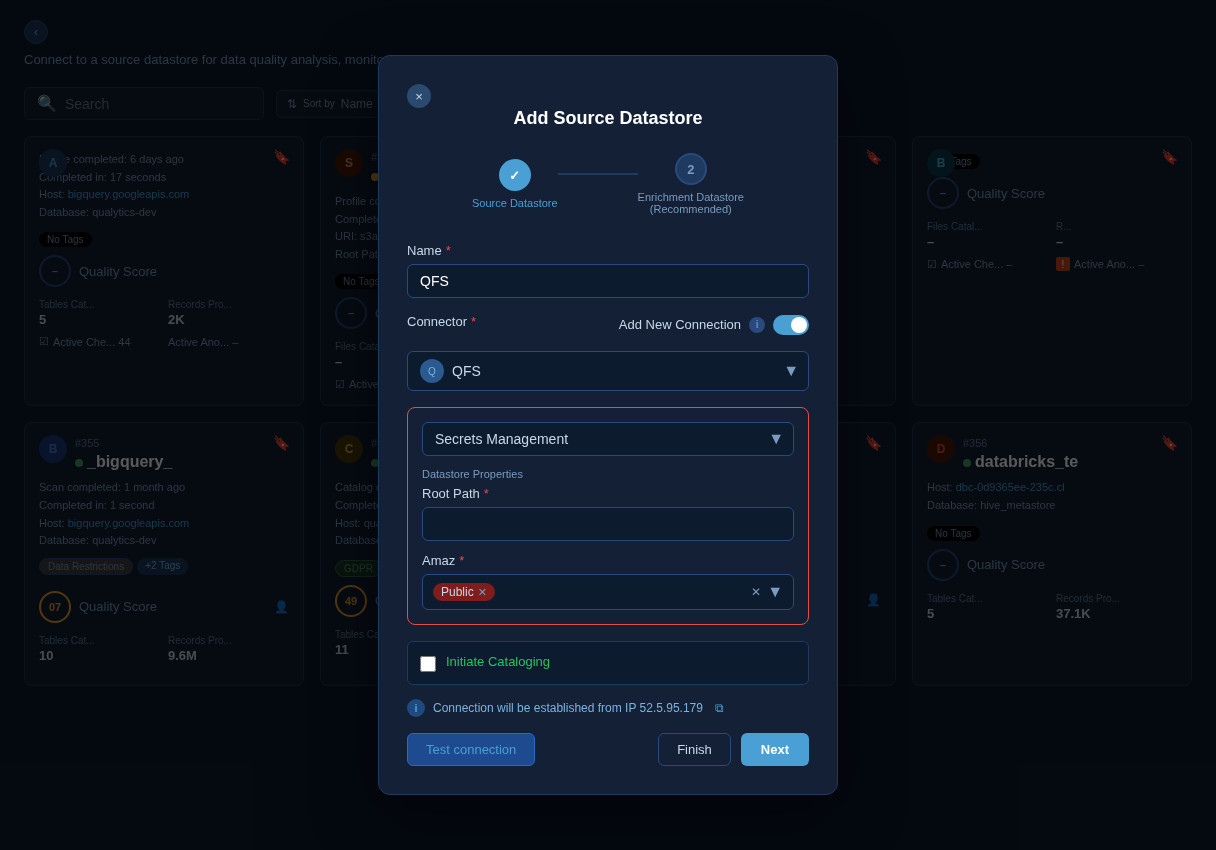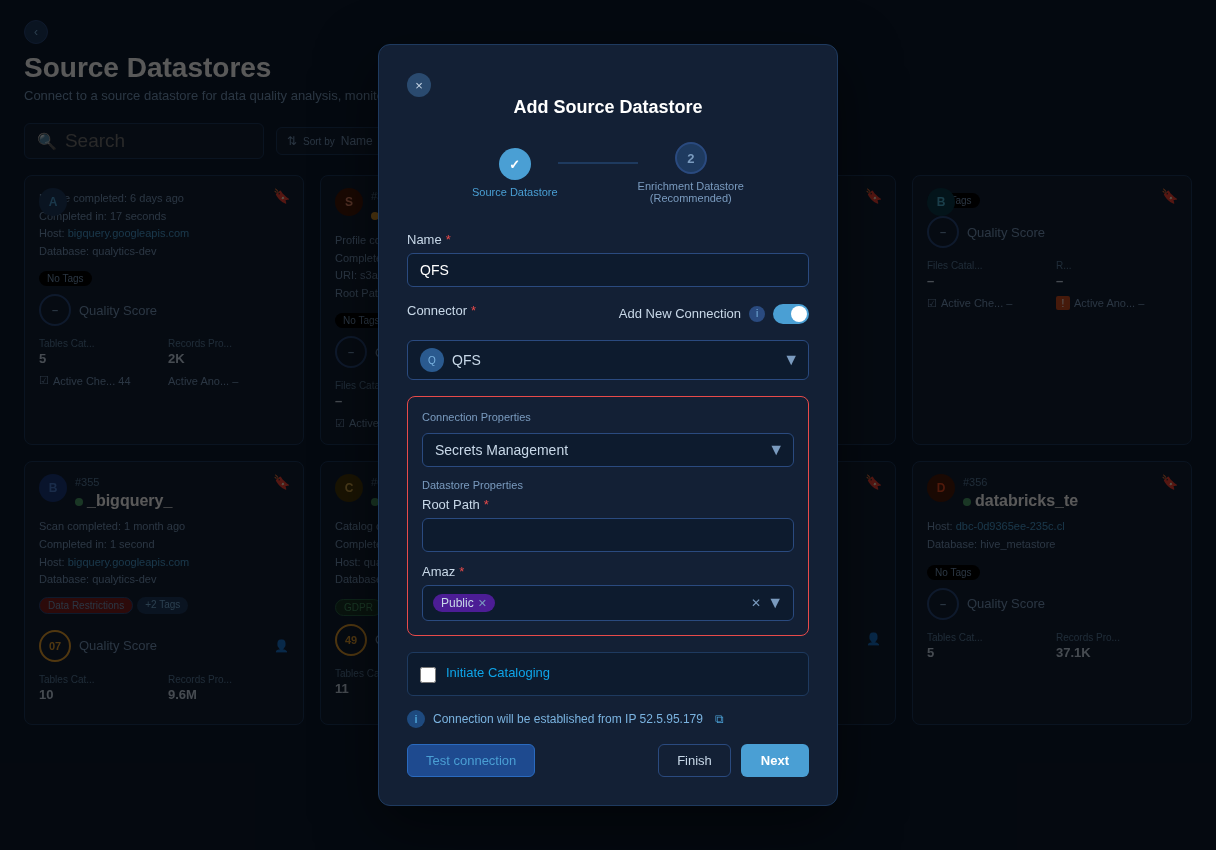--- a/index.html
+++ b/index.html
@@ -63,21 +63,21 @@
       padding: 6px 12px;
       gap: 8px;
       width: 240px;
     }
 
     .search-box input {
       background: transparent;
       border: none;
       outline: none;
       color: #c8d8e8;
-      font-size: 19px;
+      font-size: 14px;
       width: 100%;
     }
 
     .sort-btn {
       display: flex;
       align-items: center;
       gap: 6px;
       background: #132035;
       border: 1px solid #1e3a5f;
       border-radius: 6px;
@@ -459,21 +459,21 @@
       display: flex;
       align-items: center;
       gap: 6px;
       min-height: 36px;
     }
 
     .team-tag {
       display: flex;
       align-items: center;
       gap: 4px;
-      background: #4c1d95;
+      background: #7f1d1d;
       border-radius: 12px;
       padding: 2px 8px;
       font-size: 12px;
       color: #c8d8e8;
     }
 
     .team-tag-x {
       cursor: pointer;
       color: #7a9bbf;
       font-size: 11px;
@@ -498,21 +498,21 @@
 
     .checkbox-group input[type="checkbox"] {
       width: 16px; height: 16px;
       margin-top: 2px;
       accent-color: #4a9fd4;
       cursor: pointer;
     }
 
     .checkbox-text-title {
       font-size: 13px;
-      color: #0ea5e9;
+      color: #22c55e;
       font-weight: 500;
     }
 
     .checkbox-text-desc {
       font-size: 11px;
       color: #7a9bbf;
       margin-top: 2px;
       line-height: 1.4;
     }
 
@@ -592,21 +592,20 @@
       font-size: 13px;
     }
   </style>
 </head>
 <body>
 
 <div class="bg-page">
   <div class="back-btn">
     <span>‹</span>
   </div>
-  <h1 class="page-title">Source Datastores</h1>
   <p class="page-subtitle">Connect to a source datastore for data quality analysis, monitoring,</p>
 
   <div class="toolbar">
     <div class="search-box">
       <span style="color:#5a7fa0">🔍</span>
       <input type="text" placeholder="Search" style="">
     </div>
     <div class="sort-btn">
       <span>⇅</span>
       <span style="color:#7a9bbf;font-size:10px">Sort by</span>
@@ -755,21 +754,21 @@
       <div class="db-icon" style="background:#1a3a7f;color:#4a7fd4;font-size:12px;font-weight:700;top:12px;left:14px;position:absolute;">B</div>
       <div class="bookmark-btn">🔖</div>
       <div style="padding-left:36px">
         <div class="card-id">#355</div>
         <div class="card-name"><span class="status-dot green"></span>_bigquery_</div>
       </div>
       <div class="card-meta">
         Scan completed: 1 month ago<br>Completed in: 1 second<br>Host: <a>bigquery.googleapis.com</a><br>Database: qualytics-dev
       </div>
       <div style="display:flex;gap:4px;flex-wrap:wrap;margin-bottom:8px">
-        <span class="tag data-restrict" style="background:#7f1d1d;color:#7a9bbf;border:1px solid #2a4a7f;font-size:10px;padding:2px 8px;border-radius:10px;">Data Restrictions</span>
+        <span class="tag data-restrict" style="background:#404040;color:#7a9bbf;border:1px solid #2a4a7f;font-size:10px;padding:2px 8px;border-radius:10px;">Data Restrictions</span>
         <span class="tag plus-tags" style="background:#1e3a5f;color:#7ab3e0;font-size:10px;padding:2px 8px;border-radius:10px;">+2 Tags</span>
       </div>
       <div class="quality-score">
         <div class="quality-circle score-07">07</div>
         <span class="quality-label">Quality Score</span>
         <span style="margin-left:auto;color:#4a9fd4;font-size:12px;">👤</span>
       </div>
       <div class="card-stats">
         <div class="stat-item">
             <span class="stat-label">Tables Cat...</span>
@@ -911,21 +910,20 @@
       <div class="select-wrapper">
         <div style="display:flex;align-items:center;gap:8px;background:#0d1b2e;border:1px solid #2a4a7f;border-radius:6px;padding:7px 12px;">
           <div class="qfs-icon">Q</div>
           <span style="color:#c8d8e8;font-size:14px;flex:1">QFS</span>
           <span class="select-arrow">▼</span>
         </div>
       </div>
     </div>
 
     <div class="conn-props-box">
-      <div class="conn-props-title">Connection Properties</div>
 
       <div class="select-wrapper" style="margin-bottom:0">
         <select class="form-select">
           <option>Secrets Management</option>
         </select>
         <span class="select-arrow">▼</span>
       </div>
 
       <div class="datastore-props-title">Datastore Properties</div>
 

